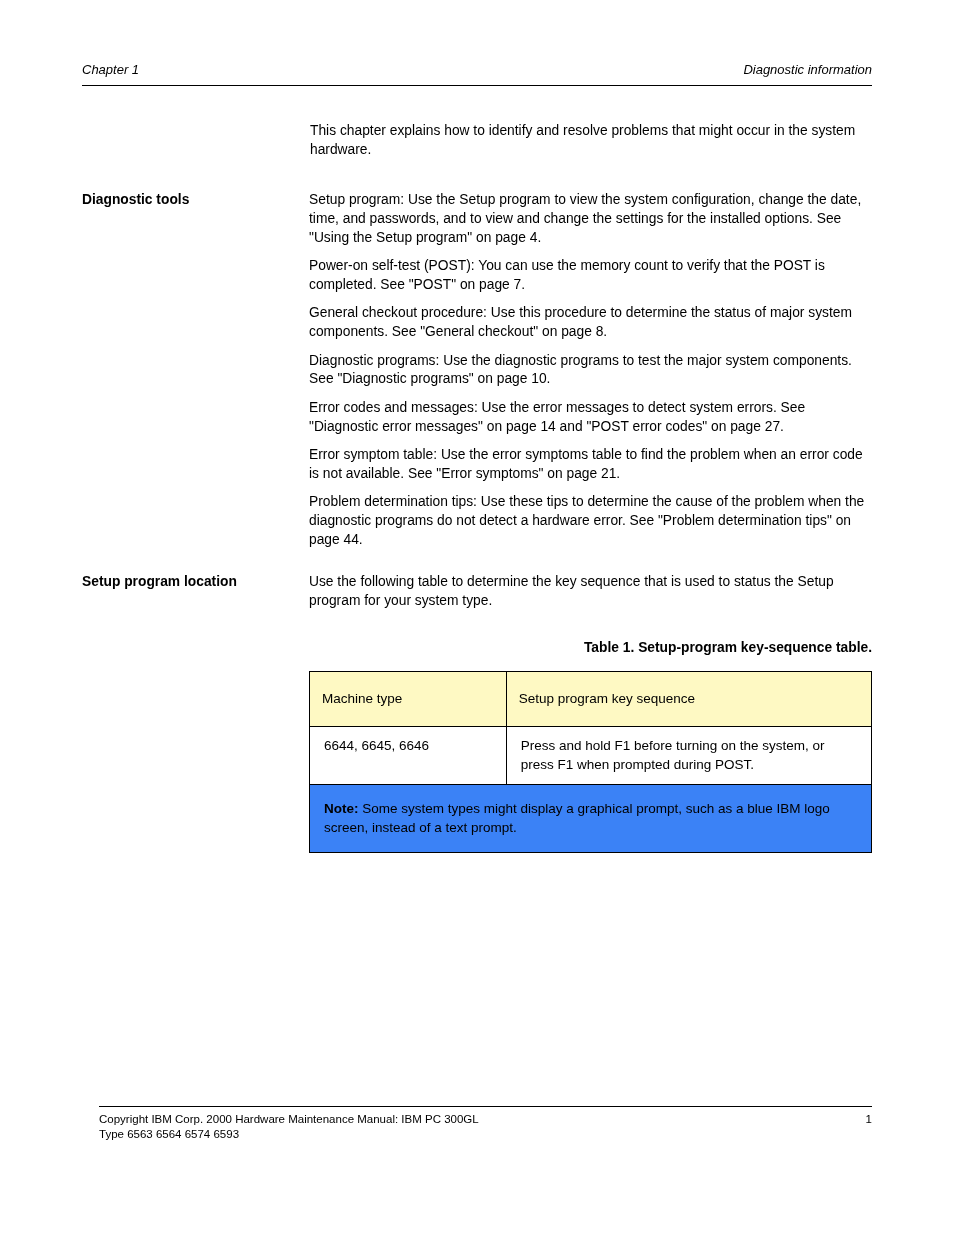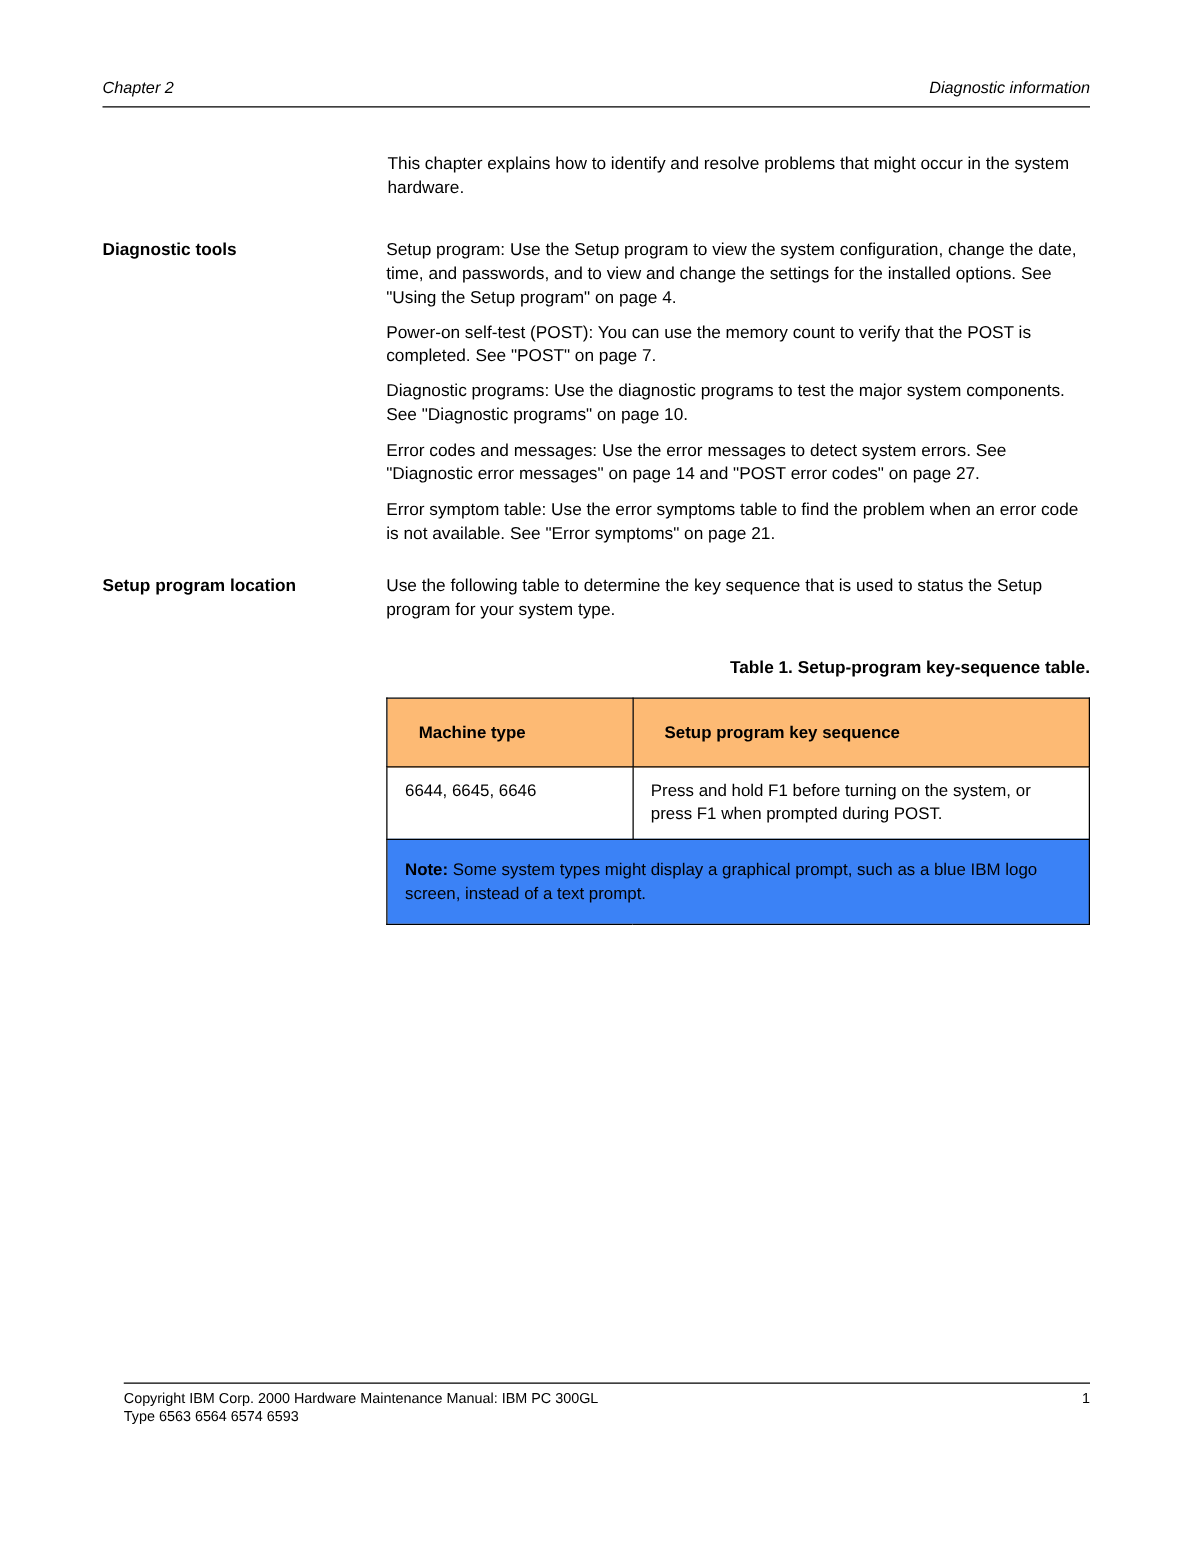--- a/index.html
+++ b/index.html
@@ -58,24 +58,24 @@
   }
   table.data {
     width: 100%;
     border-collapse: collapse;
     font-size: 13.5px;
   }
   table.data th, table.data td {
     border: 1px solid #000;
   }
   table.data th {
-    background: #fdba74;
-    font-weight: bold;
+    background: #fef9c3;
+    font-weight: normal;
     text-align: left;
-    padding: 18px 25px;
+    padding: 18px 12px;
     vertical-align: middle;
   }
   table.data th:first-child { width: 35%; }
   table.data td {
     padding: 10px 14px;
     vertical-align: top;
   }
   table.data tr.note td {
     background: #3b82f6;
     line-height: 1.45;
@@ -98,35 +98,37 @@
   }
   .bottom-line .left { max-width: 52%; }
   .bottom-line .right { text-align: right; white-space: nowrap; }
 </style>
 </head>
 <body>
 
 <div class="page">
 
   <div class="header">
-    <span>Chapter 2</span>
+    <span>Chapter 1</span>
     <span class="right">Diagnostic information</span>
   </div>
 
   <div class="body">
     <div class="intro">This chapter explains how to identify and resolve problems that might occur in the system hardware.</div>
 
     <div class="section">
       <div class="section-label">Diagnostic tools</div>
       <div class="section-body">
         <p><span class="bold">Setup program:</span> <span>Use the Setup program to view the system configuration, change the date, time, and passwords, and to view and change the settings for the installed options. See "Using the Setup program" on page 4.</span></p>
         <p><span class="bold">Power-on self-test (POST):</span> <span>You can use the memory count to verify that the POST is completed. See "POST" on page 7.</span></p>
+        <p><span class="bold">General checkout procedure:</span> <span>Use this procedure to determine the status of major system components. See "General checkout" on page 8.</span></p>
         <p><span class="bold">Diagnostic programs:</span> <span>Use the diagnostic programs to test the major system components. See "Diagnostic programs" on page 10.</span></p>
         <p><span class="bold">Error codes and messages:</span> <span>Use the error messages to detect system errors. See "Diagnostic error messages" on page 14 and "POST error codes" on page 27.</span></p>
         <p><span class="bold">Error symptom table:</span> <span>Use the error symptoms table to find the problem when an error code is not available. See "Error symptoms" on page 21.</span></p>
+        <p><span class="bold">Problem determination tips:</span> <span>Use these tips to determine the cause of the problem when the diagnostic programs do not detect a hardware error. See "Problem determination tips" on page 44.</span></p>
       </div>
     </div>
 
     <div class="section">
       <div class="section-label">Setup program location</div>
       <div class="section-body">
         <p>Use the following table to determine the key sequence that is used to status the Setup program for your system type.</p>
 
         <div class="table-caption">Table 1. Setup-program key-sequence table.</div>
 

